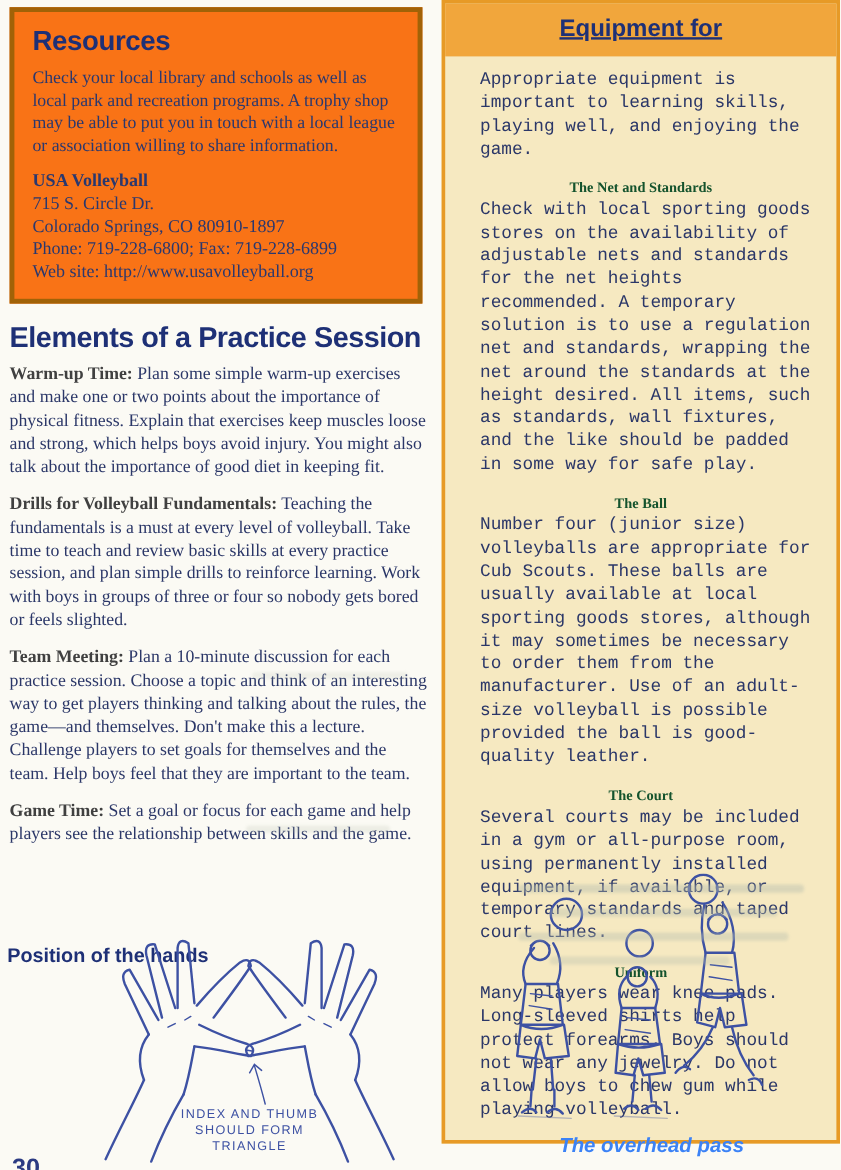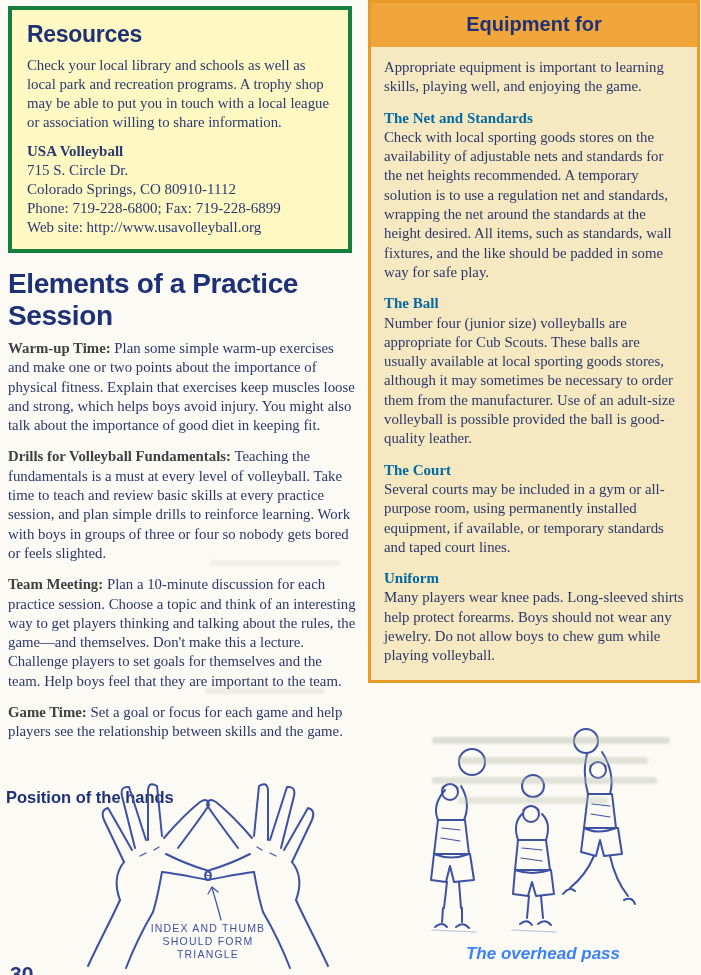--- a/index.html
+++ b/index.html
@@ -4,49 +4,49 @@
 <style>
   html,body{margin:0;padding:0;}
   body{
     width:701px;height:975px;position:relative;overflow:hidden;
     background:#FBFAF4;
     font-family:"Liberation Serif", serif;
   }
   
   #left-col{position:absolute;left:8px;top:6px;width:344px;}
   .resources{
-    border:4px solid #15803d;background:#fef9c3;
+    border:4px solid #a16207;background:#f97316;
     padding:9px 15px 12px 15px;box-sizing:border-box;
   }
   .res-title{
     font-family:"Liberation Sans", sans-serif;font-weight:bold;
     font-size:23px;color:#1E3076;margin:2px 0 8px 0;letter-spacing:-0.3px;
   }
   .res-body{font-size:14.8px;line-height:19px;color:#2A386F;margin:0 4px 10px 0;}
   .res-org{font-size:15px;line-height:19px;color:#2A386F;}
   .res-org .org-name{font-weight:bold;}
   .elements-heading{
     font-family:"Liberation Sans", sans-serif;font-weight:bold;
-    font-size:28px;color:#1E3076;margin:15px 0 7px 0;letter-spacing:-0.4px;
+    font-size:24px;color:#1E3076;margin:15px 0 7px 0;letter-spacing:-0.4px;
   }
   .lp{font-size:14.8px;line-height:19.3px;color:#2B3768;margin:0 0 12px 0;width:350px;}
   .lp b{color:#404040;}
   
   .equip{
     position:absolute;left:368px;top:0;width:332px;box-sizing:border-box;
     border:3px solid #E79A26;background:#F6E9C1;
   }
   .equip-head{
     background:#F1A63C;color:#1E3076;text-align:center;
     font-family:"Liberation Sans", sans-serif;font-weight:bold;
-    font-size:20px;line-height:1.2;padding:9px 4px 11px 4px;
+    font-size:20px;line-height:1.2;padding:9px 4px 11px 4px;text-decoration:underline;
   }
   .equip-body{padding:11px 13px 12px 13px;font-size:14.8px;line-height:19.3px;color:#2B3768;}
-  .eq-p{margin:0 0 11px 0;}
-  .eq-h{font-weight:bold;color:#0369a1;margin:12px 0 0 0;font-size:15px;}
+  .eq-p{margin:0 0 11px 16px;font-family:Liberation Mono, monospace;}
+  .eq-h{font-weight:bold;color:#14532d;margin:12px 0 0 0;font-size:12px;text-align:center;}
   
   #hands-caption{
     position:absolute;left:6px;top:788px;
     font-family:"Liberation Sans", sans-serif;font-weight:bold;
     font-size:16.5px;color:#1E3076;
   }
   #hands-svg{position:absolute;left:58px;top:780px;}
   #pass-fig{position:absolute;left:388px;top:728px;width:310px;}
   #pass-caption{
     text-align:center;font-family:"Liberation Sans", sans-serif;
@@ -71,21 +71,21 @@
 <body>
 
 <div id="left-col">
 
   <div class="resources">
     <div class="res-title">Resources</div>
     <p class="res-body">Check your local library and schools as well as local park and recreation programs. A trophy shop may be able to put you in touch with a local league or association willing to share information.</p>
     <div class="res-org">
       <div class="org-name">USA Volleyball</div>
       <div>715 S. Circle Dr.</div>
-      <div>Colorado Springs, CO 80910-1112</div>
+      <div>Colorado Springs, CO 80910-1897</div>
       <div>Phone: 719-228-6800; Fax: 719-228-6899</div>
       <div>Web site: http://www.usavolleyball.org</div>
     </div>
   </div>
 
   <h1 class="elements-heading">Elements of a Practice Session</h1>
 
   <p class="lp"><b>Warm-up Time:</b> <span>Plan some simple warm-up exercises and make one or two points about the importance of physical fitness. Explain that exercises keep muscles loose and strong, which helps boys avoid injury. You might also talk about the importance of good diet in keeping fit.</span></p>
 
   <p class="lp"><b>Drills for Volleyball Fundamentals:</b> <span>Teaching the fundamentals is a must at every level of volleyball. Take time to teach and review basic skills at every practice session, and plan simple drills to reinforce learning. Work with boys in groups of three or four so nobody gets bored or feels slighted.</span></p>

